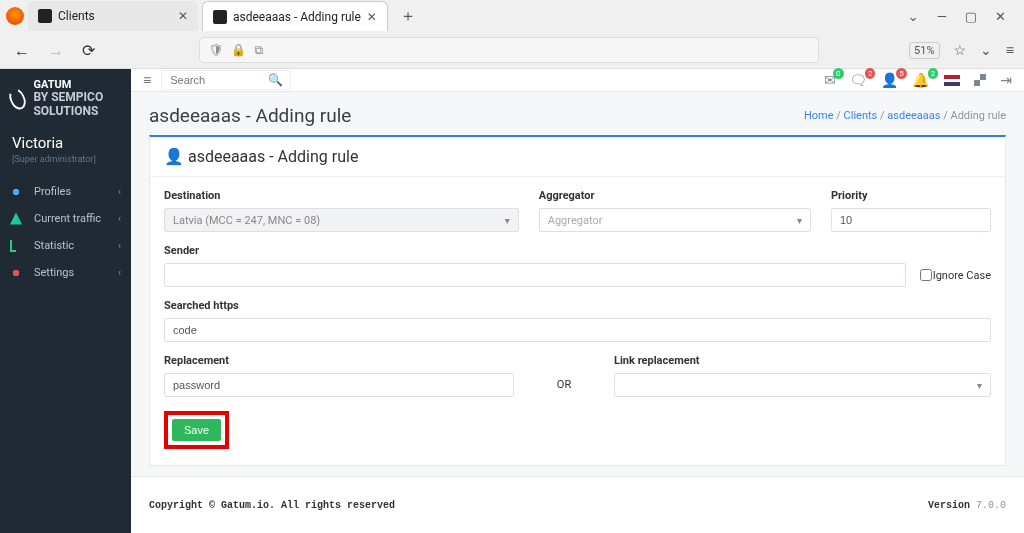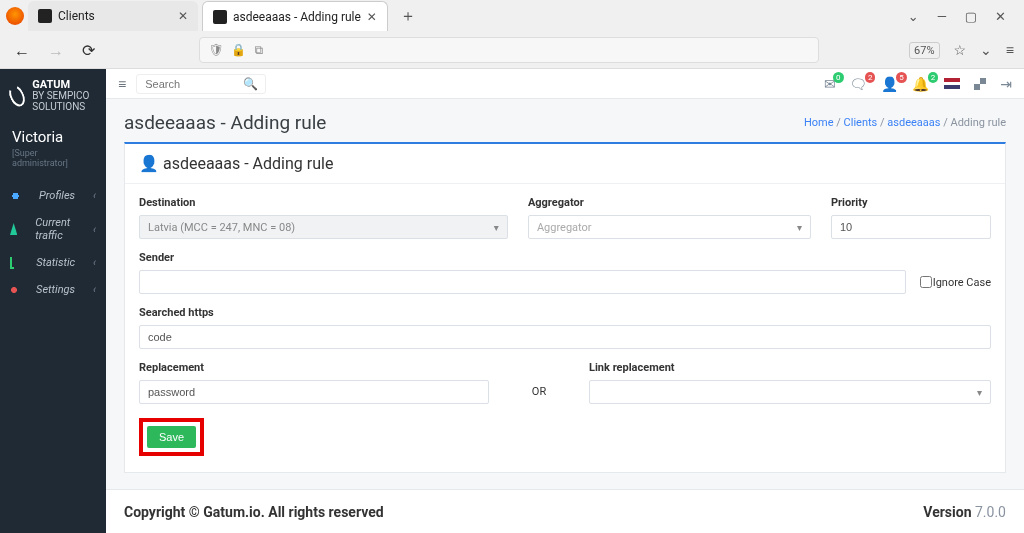--- a/index.html
+++ b/index.html
@@ -23,29 +23,29 @@
   .nav-btn.disabled { color:#bbb; }
   .urlbar { display:flex; align-items:center; gap:8px; flex:0 0 620px; height:26px; background:#f7f7f7; border:1px solid #ddd; border-radius:4px; padding:0 8px; font-size:12px; color:#555; }
   .urlbar .icon { color:#888; font-size:12px; }
   .url-text { white-space:nowrap; overflow:hidden; }
   .url-text .domain { color:#111; font-weight:500; }
   .addr-right { margin-left:auto; display:flex; align-items:center; gap:14px; color:#555; font-size:14px; }
   .zoom-badge { font-size:11px; border:1px solid #ccc; border-radius:3px; padding:1px 4px; }
 
   
   .app { display:flex; height:465px; }
-  .sidebar { width:106px; background:#1f2a35; color:#ccd3da; display:flex; flex-direction:column; }
+  .sidebar { width:131px; background:#1f2a35; color:#ccd3da; display:flex; flex-direction:column; }
   .brand { padding:10px 10px 6px 10px; display:flex; gap:8px; align-items:center; }
   .brand-logo { width:22px; height:22px; border:2px solid #fff; border-radius:50%; border-top-color:transparent; transform:rotate(-25deg); }
   .brand-text { font-size:11px; font-weight:700; color:#fff; line-height:1; }
-  .brand-sub { font-size:10px; color:#c6cdd4; font-weight:400; }
+  .brand-sub { font-size:12px; color:#c6cdd4; font-weight:700; }
   .username { padding:10px 12px 2px 12px; color:#fff; font-size:15px; }
   .role { padding:0 12px 14px 12px; color:#687684; font-size:9px; }
   .nav { display:flex; flex-direction:column; }
-  .nav-item { display:flex; align-items:center; gap:18px; padding:7px 10px; font-size:11px; color:#b8c2cc; cursor:pointer;font-style:italic; }
+  .nav-item { display:flex; align-items:center; gap:12px; padding:7px 10px; font-size:11px; color:#b8c2cc; cursor:pointer; }
   .nav-item .nicon { width:12px; height:12px; display:inline-block; }
   .nav-item .chev { margin-left:auto; color:#7a8794; font-size:10px; }
   .ic-blue { background: radial-gradient(circle,#4aa8ff 40%, transparent 41%); }
   .ic-teal { background: linear-gradient(#20c997,#20c997); clip-path: polygon(50% 0,100% 100%,0 100%); }
   .ic-green { background: linear-gradient(90deg,#2ecc71 0 50%, transparent 50% 100%), linear-gradient(#2ecc71,#2ecc71); background-size: 100% 2px, 2px 100%; background-position: 0 100%, 0 0; background-repeat:no-repeat; }
   .ic-red { background: radial-gradient(circle,#e55353 40%, transparent 41%); }
 
   .main { flex:1; background:#f6f7f8; display:flex; flex-direction:column; min-width:0; }
   .topbar { height:30px; background:#fff; border-bottom:1px solid #e6e9ec; display:flex; align-items:center; padding:0 12px; gap:10px; }
   .menu-toggle { color:#6c757d; font-size:14px; cursor:pointer; }
@@ -82,21 +82,21 @@
   .sender-row { display:flex; align-items:center; gap:14px; }
   .sender-row .input { flex:1; }
   .chk { display:flex; align-items:center; gap:1px; font-size:11px; color:#333; }
   .chk input { width:12px; height:12px; }
   .full { width:100%; }
   .three { display:flex; gap:40px; align-items:flex-end; }
   .or-label { font-size:11px; color:#333; padding-bottom:6px; width:20px; text-align:center; }
   .btn-save { display:inline-block; background:#2eb85c; color:#fff; border:none; padding:5px 12px; font-size:11px; border-radius:2px; cursor:pointer; }
   .save-highlight { display:inline-block; border:4px solid #e60000; padding:4px; margin-top:14px; }
 
-  .footer { margin-top:auto; display:flex; padding:14px 18px; border-top:1px solid #e6e9ec; background:#fff; font-size:14px; color:#6c757d; }
+  .footer { margin-top:auto; display:flex; padding:23px 18px; border-top:1px solid #e6e9ec; background:#fff; font-size:10px; color:#6c757d;font-family:Liberation Mono, monospace; }
   .footer .ver { margin-left:auto; color:#8a93a0; }
   .footer b { color:#333; }
 </style>
 </head>
 <body>
 
 <div class="browser-chrome">
   <div class="tabs-row">
     <span class="ff-icon"></span>
     <div class="tab inactive">
@@ -121,21 +121,21 @@
     <span class="nav-btn">←</span>
     <span class="nav-btn disabled">→</span>
     <span class="nav-btn">⟳</span>
     <div style="flex:0 0 80px"></div>
     <div class="urlbar">
       <span class="icon">🛡</span>
       <span class="icon">🔒</span>
       <span class="icon">⧉</span>
     </div>
     <div class="addr-right">
-      <span class="zoom-badge">67%</span>
+      <span class="zoom-badge">51%</span>
       <span>☆</span>
       <span>⌄</span>
       <span>≡</span>
     </div>
   </div>
 </div>
 
 <div class="app">
   <aside class="sidebar">
     <div class="brand">

